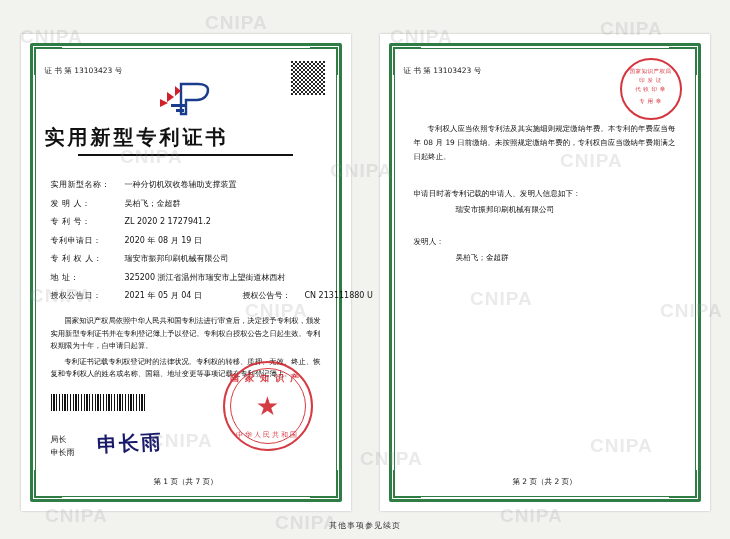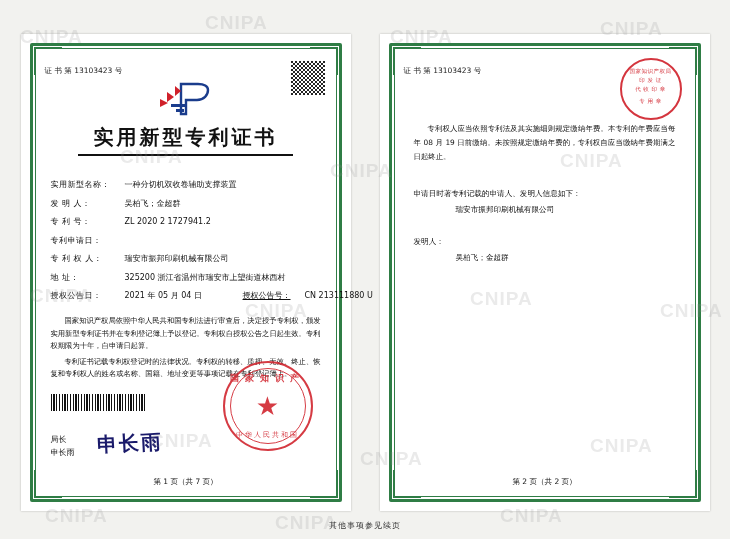--- a/index.html
+++ b/index.html
@@ -101,21 +101,20 @@
   }
   .logo {
     display: inline-block;
     position: relative;
     width: 70px;
     height: 38px;
   }
   .logo svg { display: block; }
 
   .doc-title {
-    text-align: center;
     font-size: 20px;
     font-weight: bold;
     letter-spacing: 3px;
     margin-top: 4px;
     color: #111;
     font-family: "DejaVu Sans", "Liberation Sans", sans-serif;
   }
   .title-rule {
     width: 215px;
     height: 2px;
@@ -136,21 +135,21 @@
   }
   .field-label {
     width: 74px;
     flex: 0 0 74px;
     letter-spacing: 0.5px;
   }
   .field-value {
     flex: 1 1 auto;
   }
   .field-row.split .field-value { flex: 0 0 118px; }
-  .field-label2 { width: 62px; flex: 0 0 62px; text-decoration: underline; }
+  .field-label2 { width: 62px; flex: 0 0 62px; }
 
   .legal {
     margin-top: 12px;
     padding: 0 6px;
     font-size: 7.3px;
     line-height: 12.5px;
     text-align: justify;
     color: #111;
   }
   .legal p { margin: 0 0 3px 0; text-indent: 14px; }
@@ -347,20 +346,21 @@
         <div class="field-row">
           <div class="field-label">发  明  人：</div>
           <div class="field-value">吴柏飞；金超群</div>
         </div>
         <div class="field-row">
           <div class="field-label">专  利  号：</div>
           <div class="field-value">ZL 2020 2 1727941.2</div>
         </div>
         <div class="field-row">
           <div class="field-label">专利申请日：</div>
+          <div class="field-value">2020 年 08 月 19 日</div>
         </div>
         <div class="field-row">
           <div class="field-label">专 利 权 人：</div>
           <div class="field-value">瑞安市振邦印刷机械有限公司</div>
         </div>
         <div class="field-row">
           <div class="field-label">地      址：</div>
           <div class="field-value">325200 浙江省温州市瑞安市上望街道林西村</div>
         </div>
         <div class="field-row split">

